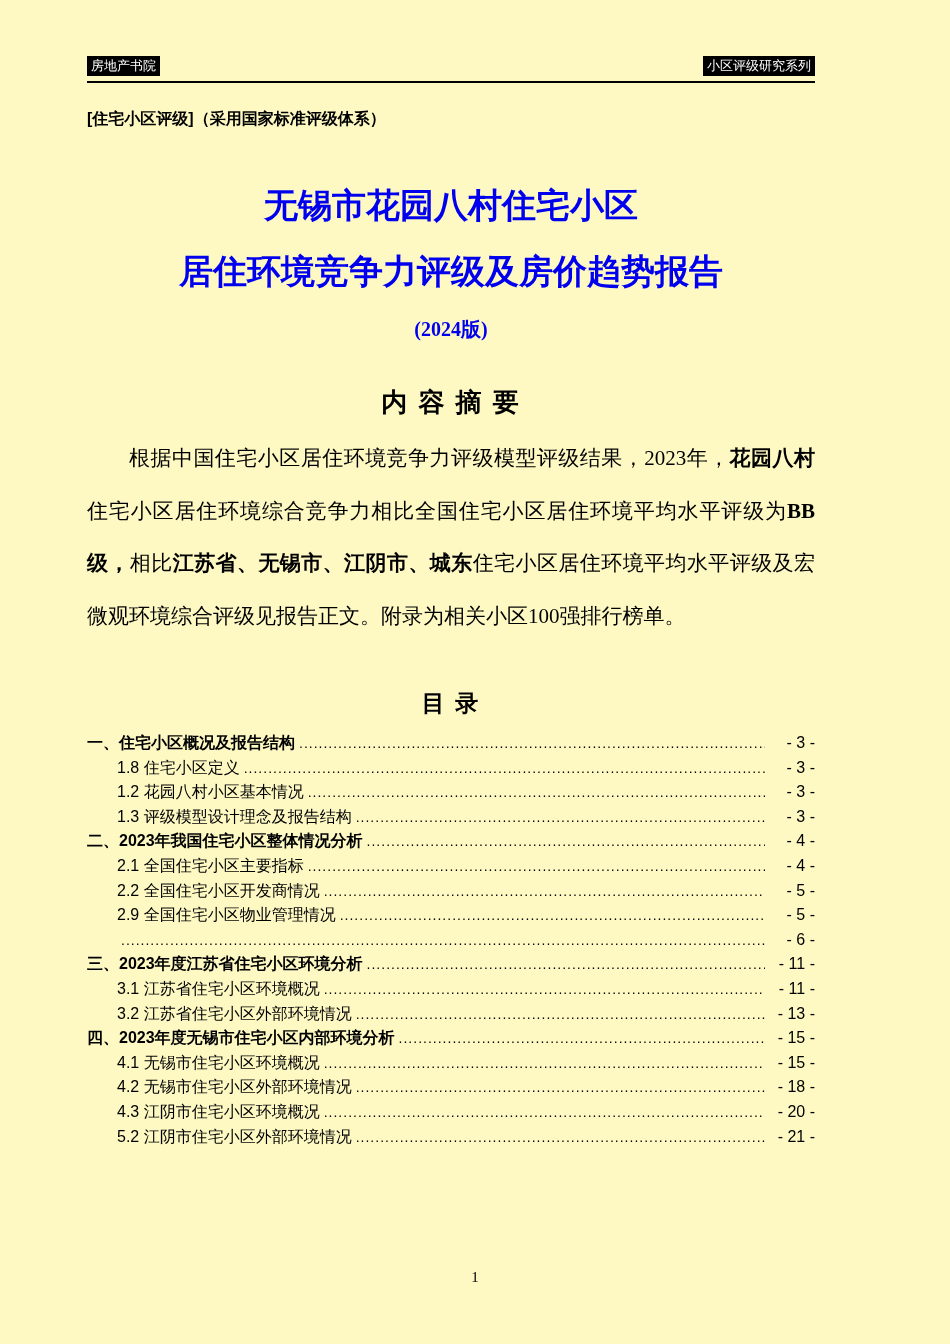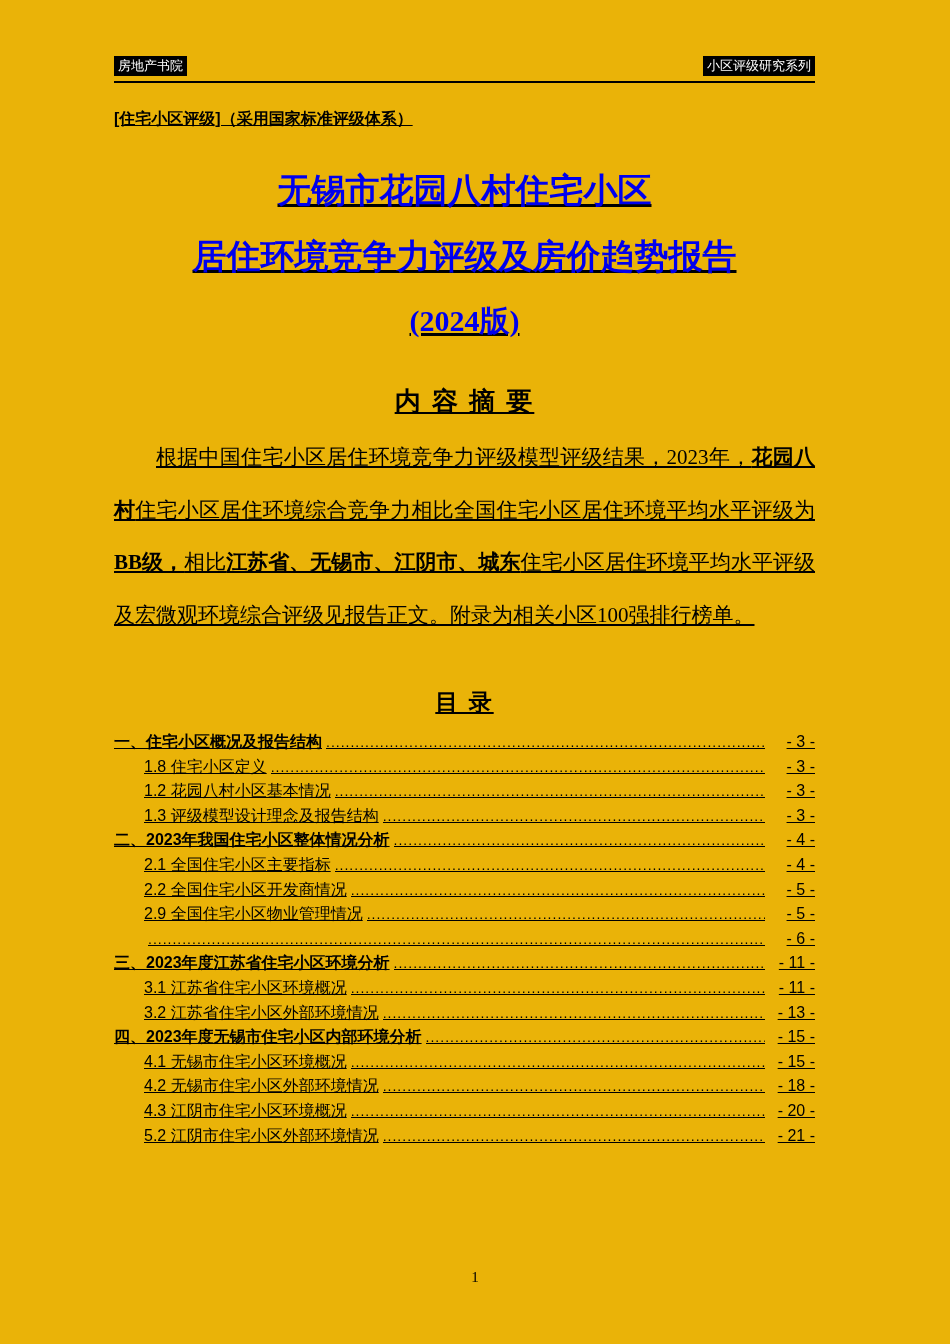--- a/index.html
+++ b/index.html
@@ -3,24 +3,23 @@
 <meta charset="utf-8">
 <style>
   * { margin: 0; padding: 0; box-sizing: border-box; }
   html, body { background: #ffffff; }
   body { width: 950px; font-family: "Liberation Serif", serif; color: #000; }
 
   .page {
     position: relative;
     width: 950px;
     height: 1344px;
-    background: #eab308;
-    padding: 56px 135px 0 114px;
+    background: #fef9c3;
+    padding: 56px 135px 0 87px;
     overflow: hidden;
-    text-decoration: underline;
   }
 
   
   .header {
     display: flex;
     justify-content: space-between;
     align-items: flex-end;
     border-bottom: 2px solid #000;
     padding-bottom: 5px;
   }
@@ -36,33 +35,33 @@
 
   
   .tagline {
     margin-top: 26px;
     font-family: "Liberation Sans", sans-serif;
     font-weight: 700;
     font-size: 16px;
   }
 
   
-  .title-block { margin-top: 42px; text-align: center; }
+  .title-block { margin-top: 57px; text-align: center; }
   .title-line {
     color: var(--title-color, #0000EE);
     font-weight: 700;
     font-size: 34px;
     line-height: 1.1;
   }
   .title-line + .title-line { margin-top: 28px; }
   .edition {
     margin-top: 26px;
     color: var(--title-color, #0000EE);
     font-weight: 700;
-    font-size: 30px;
+    font-size: 20px;
   }
 
   
   .abstract-heading {
     margin-top: 42px;
     text-align: center;
     font-family: "Liberation Sans", sans-serif;
     font-weight: 700;
     font-size: 26px;
     letter-spacing: 2px;

